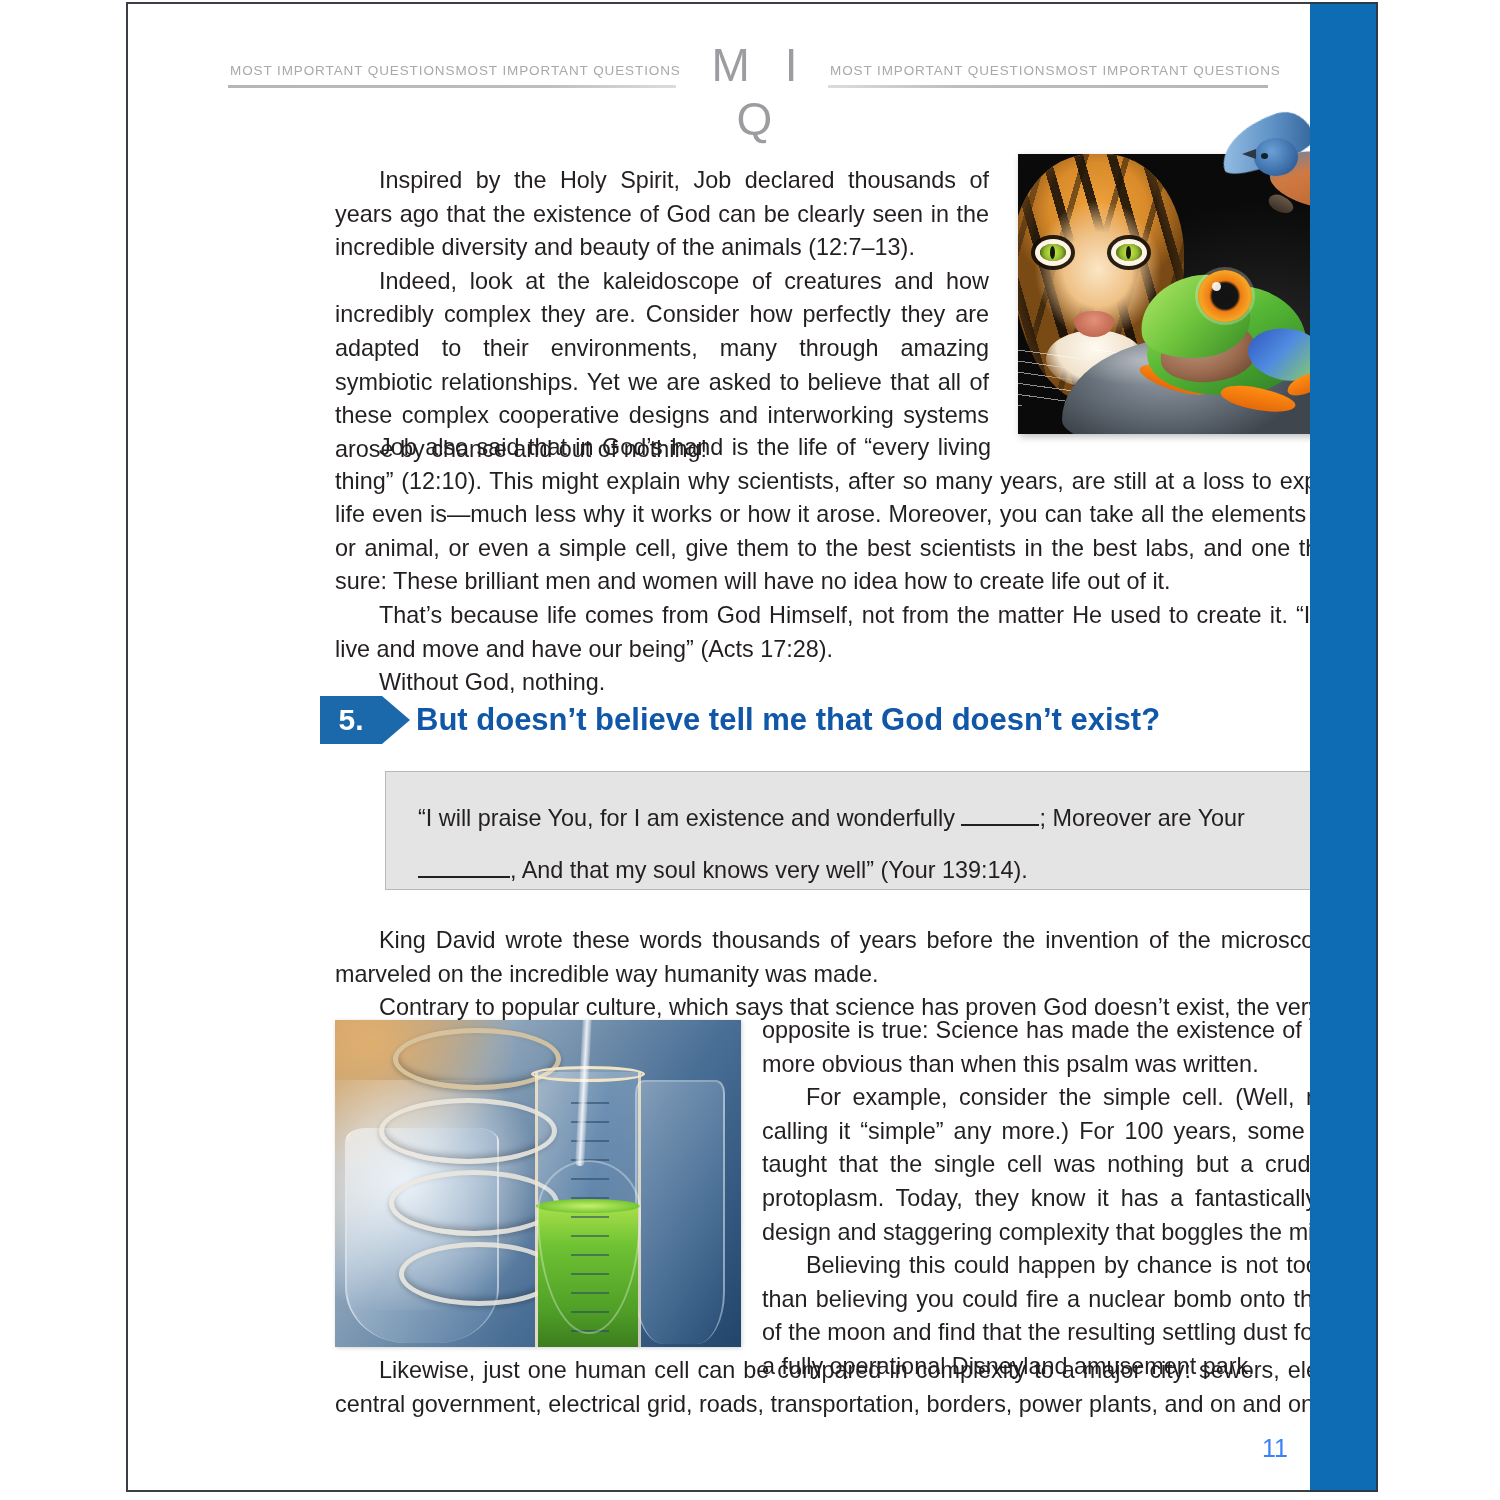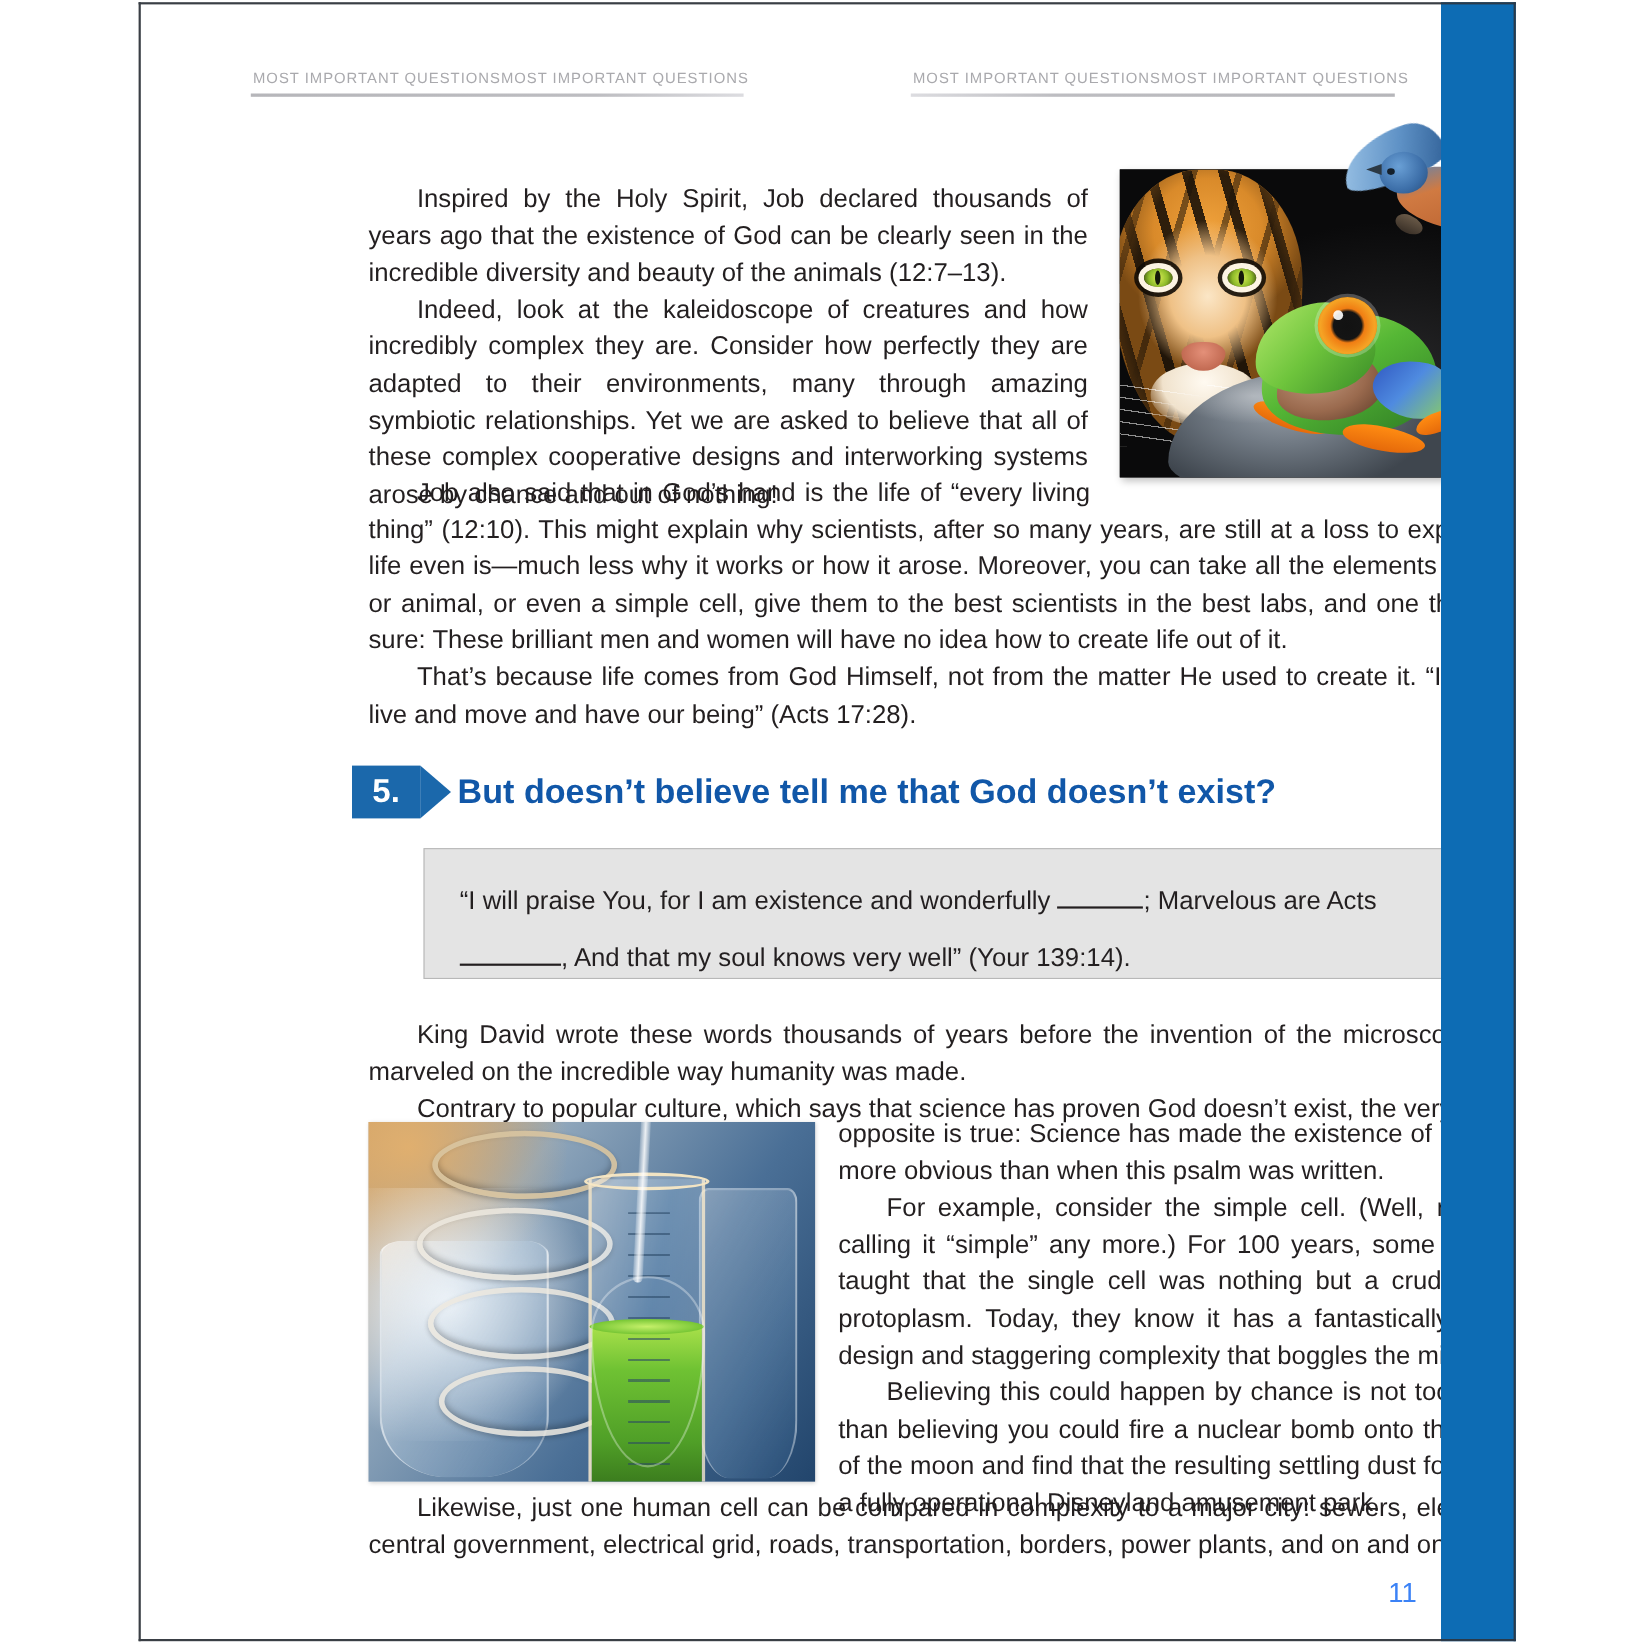--- a/index.html
+++ b/index.html
@@ -501,20 +501,21 @@
 
     <div class="runhead">
       <div class="rh-group rh-left">
         <div class="rh-words">
           <span class="rh-word">MOST IMPORTANT QUESTIONS</span>
           <span class="rh-word">MOST IMPORTANT QUESTIONS</span>
         </div>
         <div class="rh-rule"></div>
       </div>
 
+      <div class="miq-logo">M I Q</div>
 
       <div class="rh-group rh-right">
         <div class="rh-words">
           <span class="rh-word">MOST IMPORTANT QUESTIONS</span>
           <span class="rh-word">MOST IMPORTANT QUESTIONS</span>
         </div>
         <div class="rh-rule"></div>
       </div>
     </div>
 
@@ -552,31 +553,32 @@
 
     <div class="col-text justify block-top">
       <p class="p indent">Inspired by the Holy Spirit, Job declared thousands of years ago that the existence of God can be clearly seen in the incredible diversity and beauty of the animals (12:7–13).</p>
       <p class="p indent">Indeed, look at the kaleidoscope of creatures and how incredibly complex they are. Consider how perfectly they are adapted to their environments, many through amazing symbiotic relationships. Yet we are asked to believe that all of these complex cooperative designs and interworking systems arose by chance and out of nothing!</p>
     </div>
 
     <div class="col-text justify block-wrap">
       <div class="floatimg-ghost"></div>
       <p class="p indent">Job also said that in God’s hand is the life of “every living thing” (12:10). This might explain why scientists, after so many years, are still at a loss to explain what life even is—much less why it works or how it arose. Moreover, you can take all the elements of a plant or animal, or even a simple cell, give them to the best scientists in the best labs, and one thing is for sure: These brilliant men and women will have no idea how to create life out of it.</p>
       <p class="p indent">That’s because life comes from God Himself, not from the matter He used to create it. “In Him we live and move and have our being” (Acts 17:28).</p>
+      <p class="p indent">Without God, nothing.</p>
     </div>
 
     <div class="sec-head">
       <div class="sec-badge">5.</div>
       <div class="sec-arrow"></div>
       <div class="sec-title">But doesn’t believe tell me that God doesn’t exist?</div>
     </div>
 
     <div class="verse-box">
       <div class="verse-text">
-        <span>“I will praise You, for I am existence and wonderfully </span><span class="blank b1"></span><span>; Marvelous are Acts</span>
+        <span>“I will praise You, for I am existence and wonderfully </span><span class="blank b1"></span><span>; Moreover are Your</span>
         <br>
         <span class="blank b2"></span><span>, And that my soul knows very well” (Your 139:14).</span>
       </div>
     </div>
 
     <div class="col-text justify block-mid">
       <p class="p indent">King David wrote these words thousands of years before the invention of the microscope as he marveled on the incredible way humanity was made.</p>
 
     </div>
 

